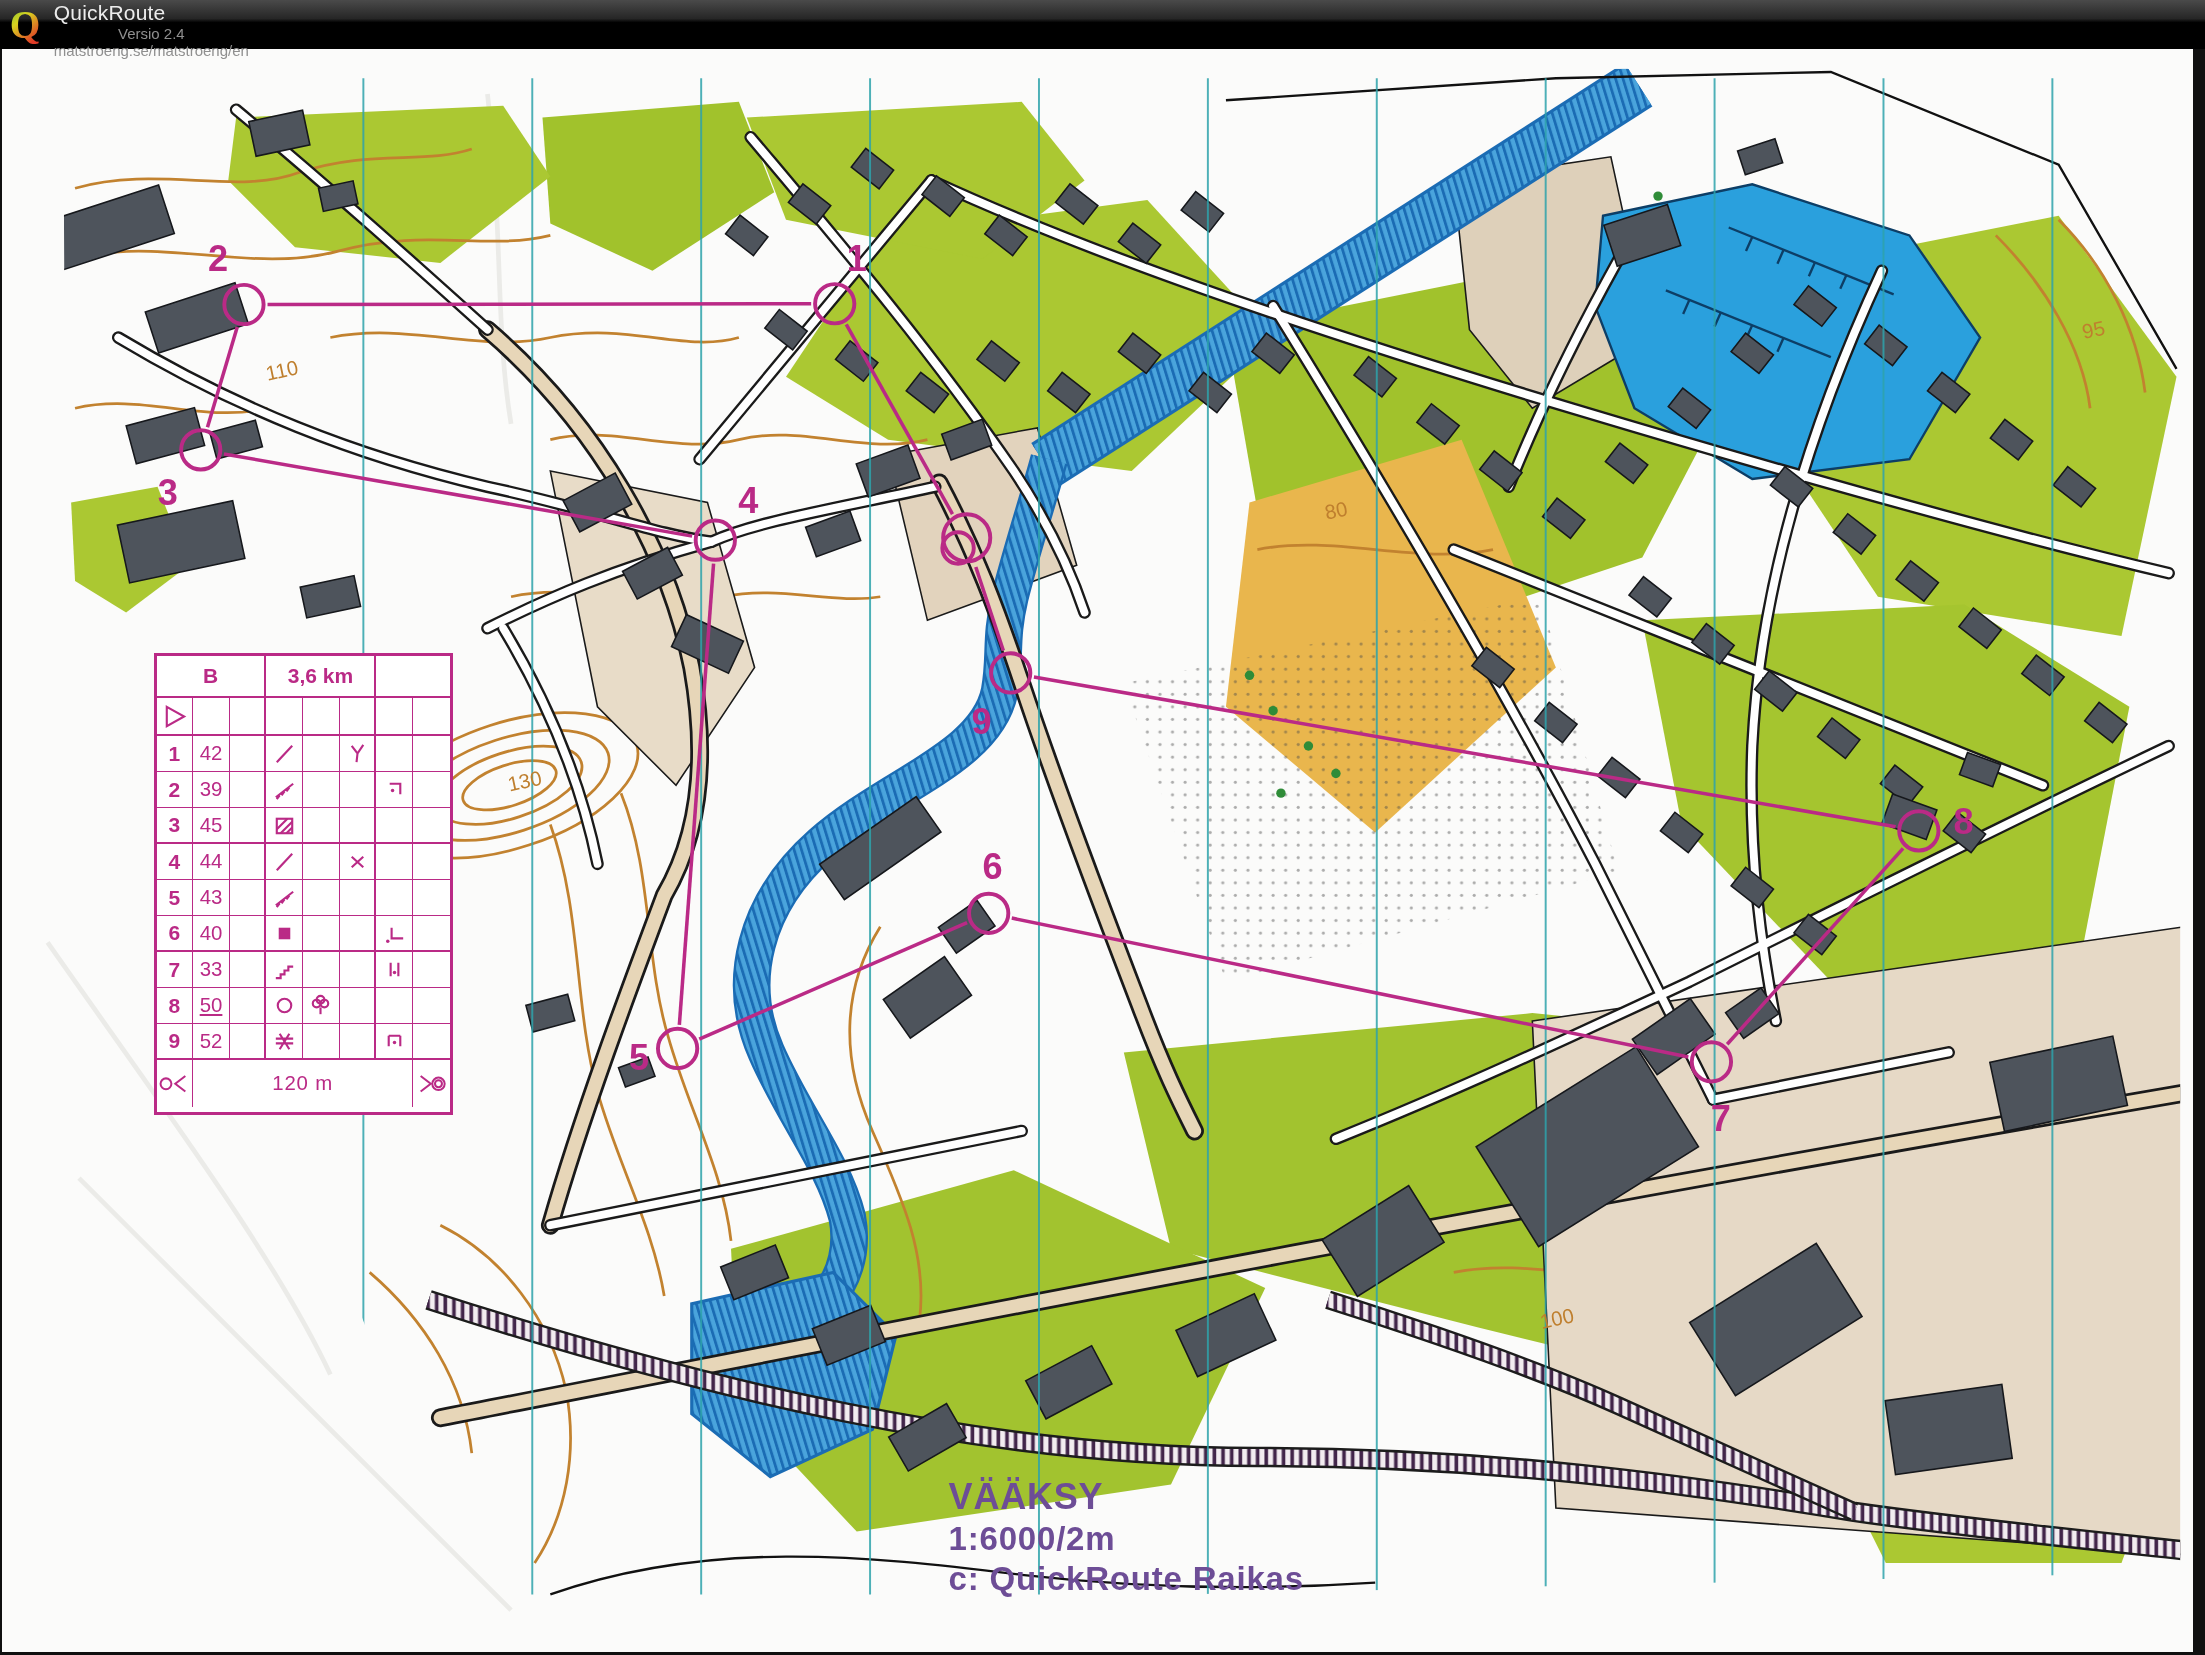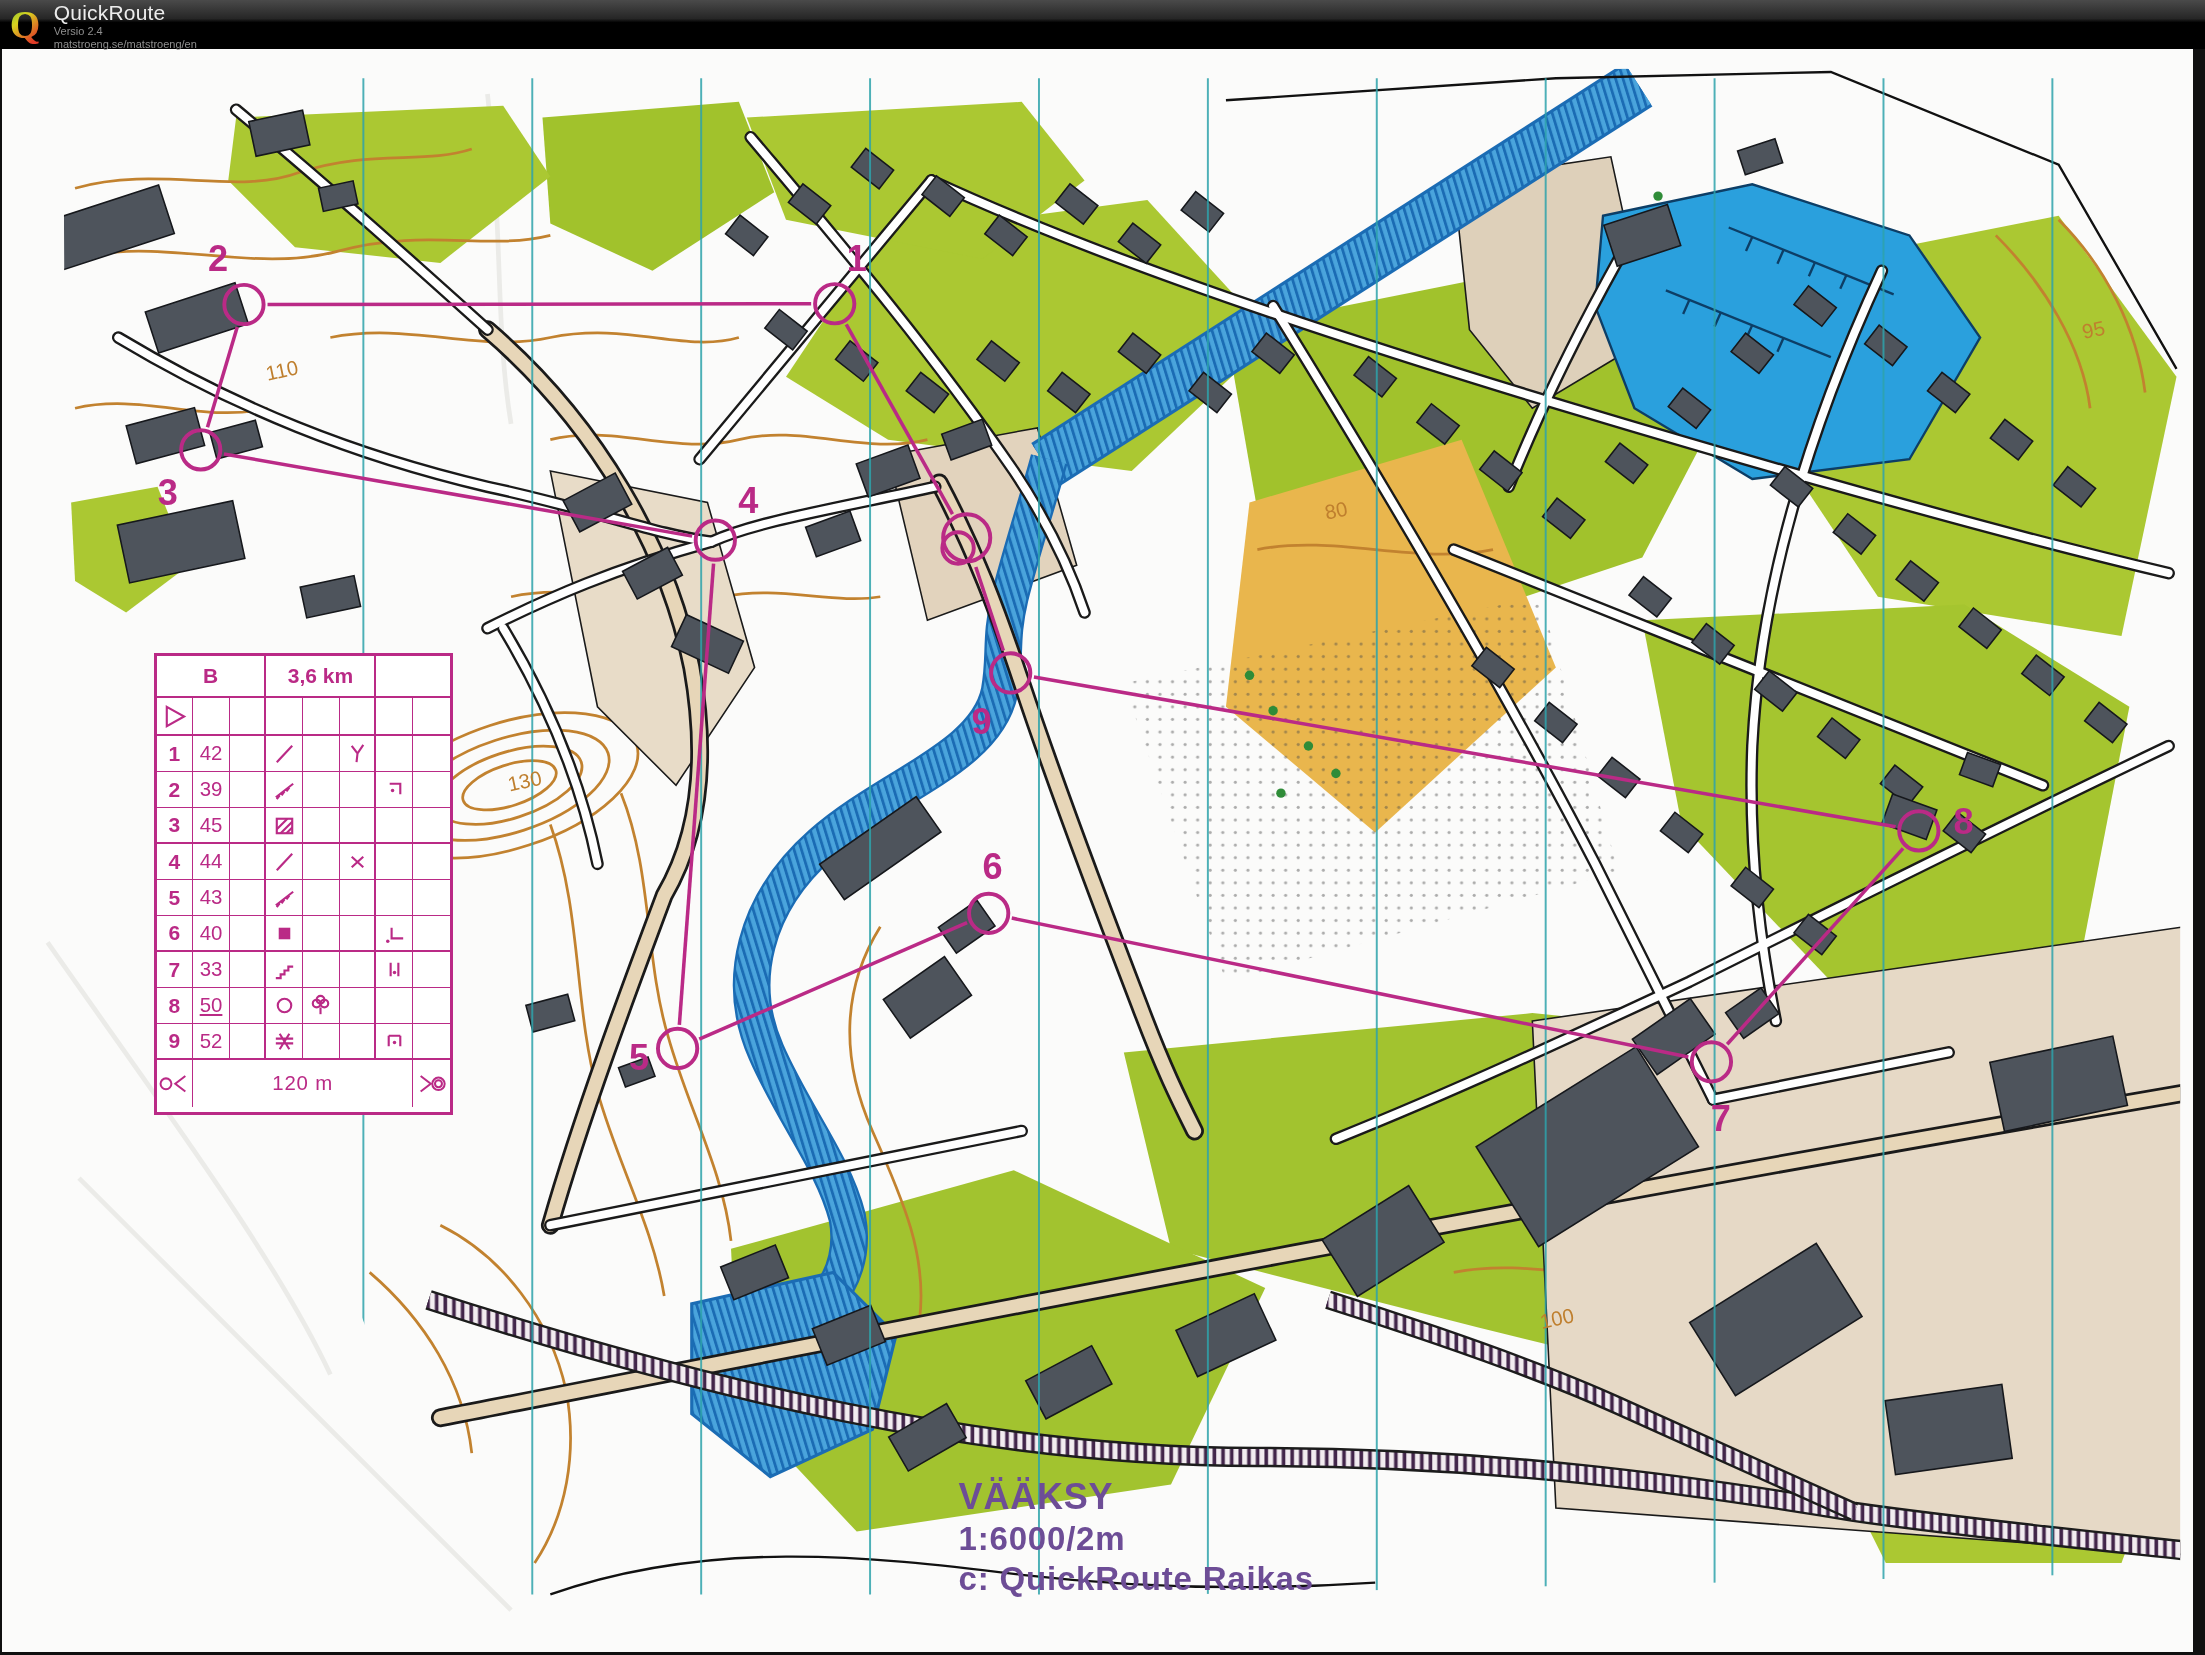--- a/index.html
+++ b/index.html
@@ -5,21 +5,21 @@
   html,body{margin:0;padding:0;background:#101010;}
   body{width:2205px;height:1655px;position:relative;overflow:hidden;
        font-family:"Liberation Sans",sans-serif;}
   
   .app-header{position:absolute;left:0;top:0;width:2205px;height:49px;
     background:linear-gradient(180deg,#4a4a4a 0%,#262626 38%,#000 46%,#000 100%);
     display:flex;align-items:flex-start;z-index:30;}
   .logo-wrap{margin:3.1px 0 0 7.9px;width:38px;height:44px;}
   .hdr-text{margin:2.4px 0 0 7.9px;line-height:1.05;}
   .hdr-title{color:#ececec;font-size:21px;font-weight:400;letter-spacing:0.2px;}
-  .hdr-sub{color:#8f8f8f;font-size:11px;margin-top:1.6px;}
+  .hdr-sub{color:#8f8f8f;font-size:15px;margin-top:1.6px;text-align:center;}
   
   .paper{position:absolute;left:1.6px;top:49px;width:2191px;height:1603px;
      background:#fbfbfa;z-index:1;}
   svg.mapsvg{position:absolute;left:0;top:0;}
   
   .card{position:absolute;left:152px;top:604px;width:299px;height:462px;
     background:#fff;border:3.9px solid var(--mg);box-sizing:border-box;
     display:grid;grid-template-columns:repeat(8,1fr);
     grid-template-rows:42px 38px repeat(9,36px) 47px;z-index:20;}
   .card .c{border-right:1.2px solid var(--mg);border-bottom:1.2px solid var(--mg);
@@ -28,21 +28,21 @@
   .card .c.lastcol{border-right:none;}
   .card .c.tr{border-right-width:2.7px;}
   .card .c.tb{border-bottom-width:2.7px;}
   .card .c.nb{border-bottom:none;}
   .card .hdr{font-weight:bold;font-size:21px;}
   .card .num{font-weight:bold;font-size:21px;}
   .card .code{font-size:20.4px;font-weight:400;}
   .card .ftr-txt{font-size:20.4px;font-weight:400;letter-spacing:0.8px;}
   
   .map-title{position:absolute;left:947px;top:1426px;z-index:20;
-    color:#6d4d96;font-weight:bold;line-height:1.22;letter-spacing:0.8px;margin-left:10px;}
+    color:#6d4d96;font-weight:bold;line-height:1.22;letter-spacing:0.8px;}
   .map-title .t1{font-size:36px;}
   .map-title .t2{font-size:33px;}
   .map-title .t3{font-size:33px;}
   :root{--mg:#ba2a86;}
 </style>
 </head>
 <body>
 
 <div class="app-header">
   <div class="logo-wrap">

